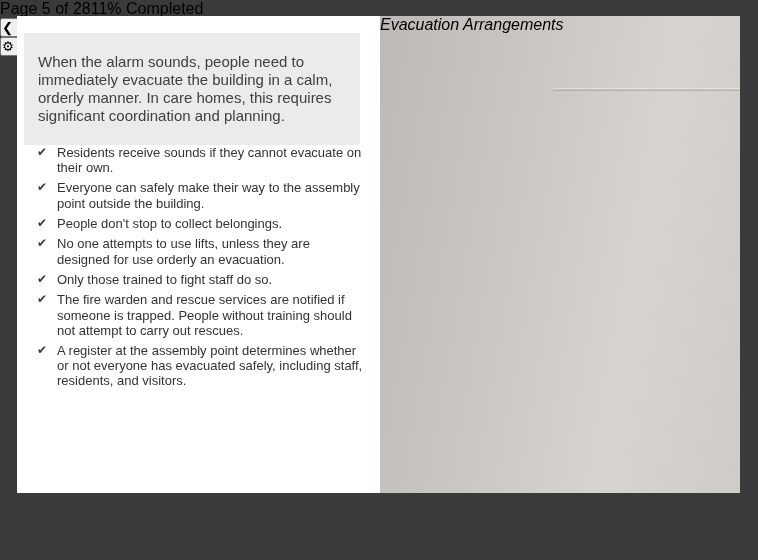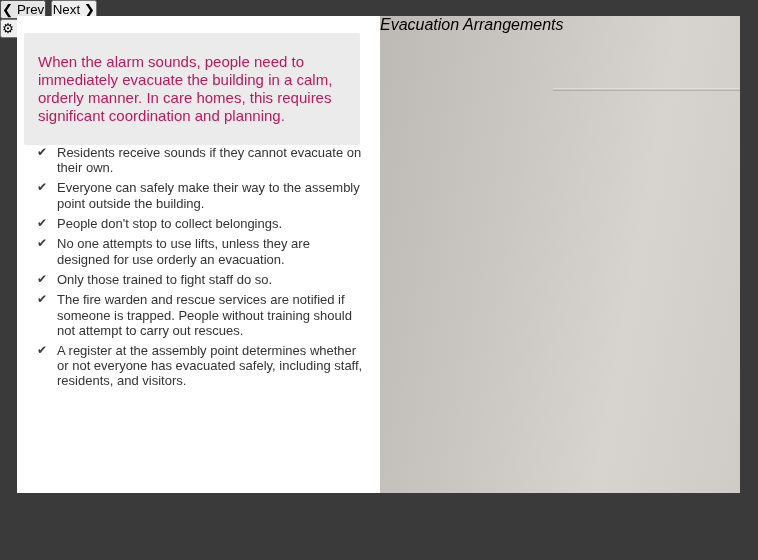--- a/index.html
+++ b/index.html
@@ -19,21 +19,21 @@
   }
 
   
   .text-panel {
     width: 363px; height: 100%; background: #ffffff;
     padding: 17px 20px 0 7px; position: relative; overflow: hidden;
   }
   .intro-box {
     background: #ebebeb; border-radius: 2px;
     padding: 20px 16px 20px 14px;
-    font-size: 15px; line-height: 1.2; color: #be185d;
+    font-size: 15px; line-height: 1.2; color: #404040;
     width: 336px;
   }
   .lead {
     margin: 24px 0 12px 13px;
     font-size: 13px; line-height: 1.25; color: #333333;
     width: 325px;
   }
   .checklist { list-style: none; margin-left: 13px; width: 328px; }
   .checklist li {
     display: flex; align-items: flex-start;
@@ -249,20 +249,23 @@
         <span>Evacuation Arrangements</span>
       </div>
     </div>
 
   </div>
 
   <div class="progress-track">
     <div class="progress-fill" style="width: 11%;"></div>
   </div>
 
+  <div class="page-info">
+    <span>Page 5 of 28</span><span>11% Completed</span>
+  </div>
 
   <div class="nav-group">
     <button class="btn-green">
       <span class="circle-icon">❮</span>
       <span class="label">Prev</span>
     </button>
     <button class="btn-green">
       <span class="label">Next</span>
       <span class="circle-icon">❯</span>
     </button>

